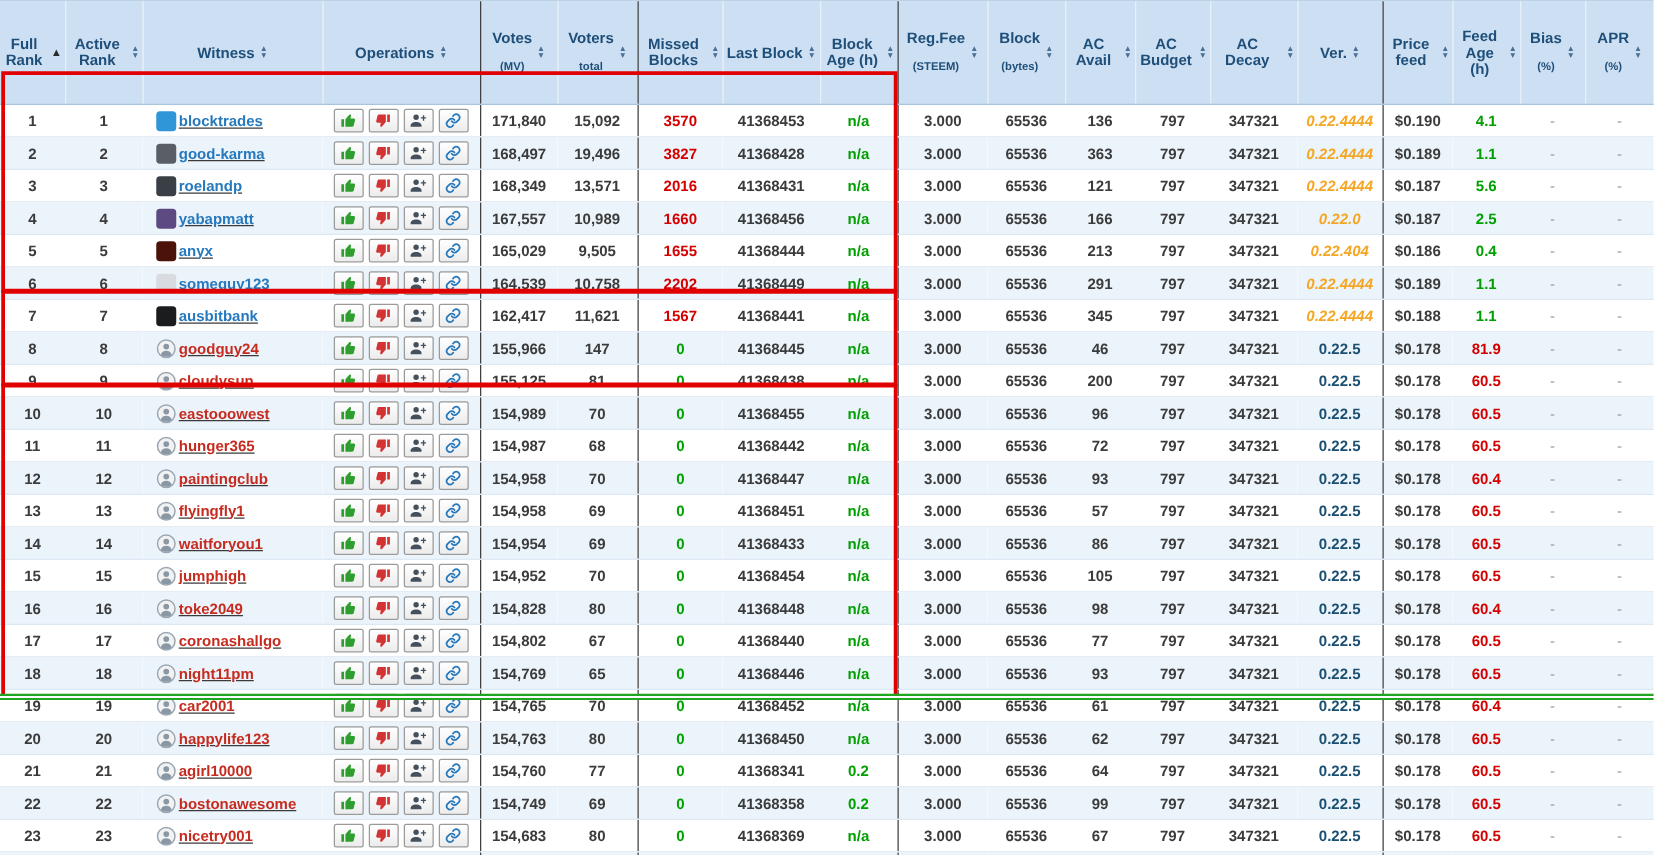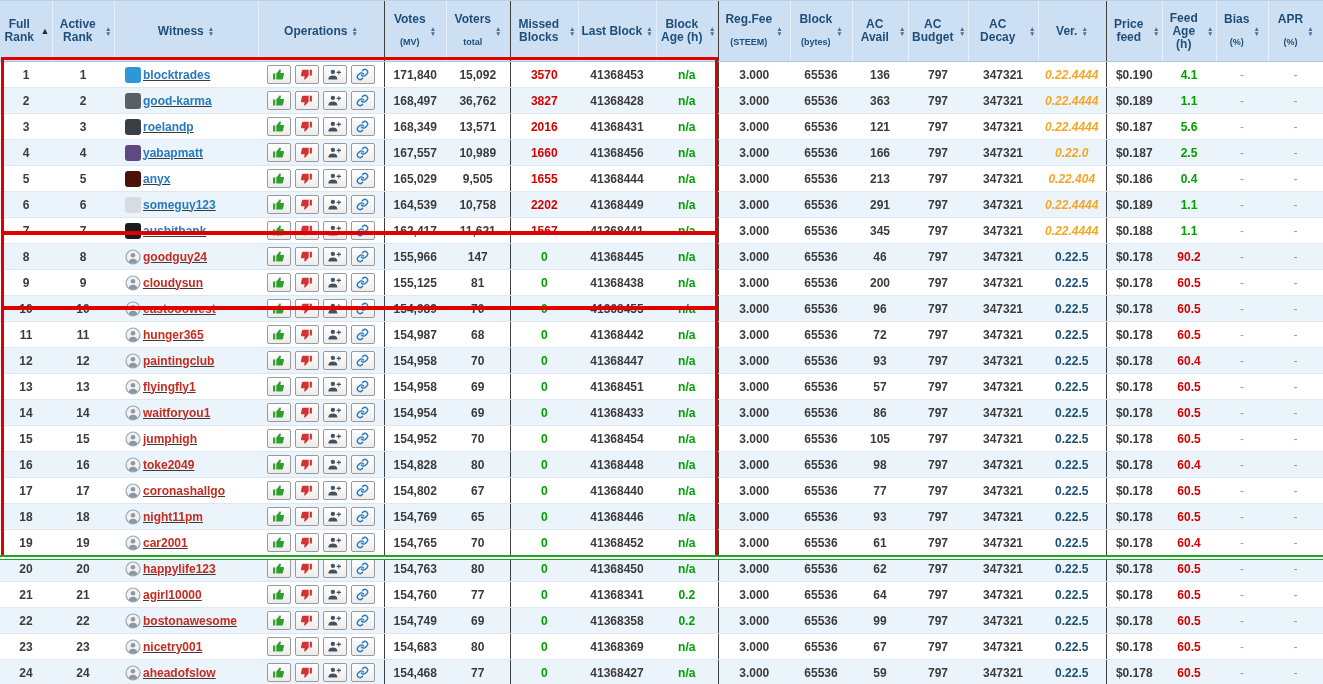--- a/index.html
+++ b/index.html
@@ -3,21 +3,21 @@
 <meta charset="utf-8">
 <style>
   html,body{margin:0;padding:0;background:#fff;}
   body{width:1323px;height:684px;overflow:hidden;font-family:"Liberation Sans",sans-serif;}
   #app{position:relative;width:1323px;height:684px;overflow:hidden;background:#fff;}
   table{border-collapse:collapse;table-layout:fixed;width:1323px;}
   thead th{
     background:var(--head-bg,#cde0f3);
     color:var(--head-fg,#1f4e79);
     font-size:12px;font-weight:bold;height:58px;vertical-align:middle;
-    padding:1px 2px;line-height:13px;
+    padding:12px 2px;line-height:13px;
     border-left:1px solid #e6f0fa;border-bottom:1px solid #a9c4de;border-top:1px solid #b9d2e8;
   }
   thead th:first-child{border-left:none;}
   td{
     height:25px;padding:0 3px;font-size:12px;font-weight:bold;color:#3b3b3b;
     text-align:center;border-bottom:1px solid #dce8f4;overflow:hidden;white-space:nowrap;
   }
   tbody tr:nth-child(even) td{background:#ecf4fb;}
   
   th:nth-child(5),td:nth-child(5),
@@ -382,21 +382,21 @@
               </span>
               <span class="op">
                 <svg width="13" height="13" viewBox="0 0 24 24" fill="none" stroke="#2779bd" stroke-width="2.6" stroke-linecap="round">
                   <path d="M10 13a5 5 0 0 0 7.5.5l3-3a5 5 0 0 0-7-7l-1.7 1.7"></path>
                   <path d="M14 11a5 5 0 0 0-7.5-.5l-3 3a5 5 0 0 0 7 7l1.7-1.7"></path>
                 </svg>
               </span>
             </div>
           </td>
           <td>168,497</td>
-          <td>36,762</td>
+          <td>19,496</td>
           <td class="c-red">3827</td>
           <td>41368428</td>
           <td class="c-green">n/a</td>
           <td>3.000</td>
           <td>65536</td>
           <td>363</td>
           <td>797</td>
           <td>347321</td>
           <td class="c-orange">0.22.4444</td>
           <td>$0.189</td>
@@ -711,21 +711,21 @@
           <td class="c-green">0</td>
           <td>41368445</td>
           <td class="c-green">n/a</td>
           <td>3.000</td>
           <td>65536</td>
           <td>46</td>
           <td>797</td>
           <td>347321</td>
           <td class="c-navy">0.22.5</td>
           <td>$0.178</td>
-          <td class="c-red">90.2</td>
+          <td class="c-red">81.9</td>
           <td class="c-dim">-</td>
           <td class="c-dim">-</td>
         </tr>
         <tr>
           <td>9</td>
           <td>9</td>
           <td class="td-witness">
             <div class="wit-wrap">
               <span class="avatar generic">
                 <svg width="16" height="16" viewBox="0 0 16 16">

